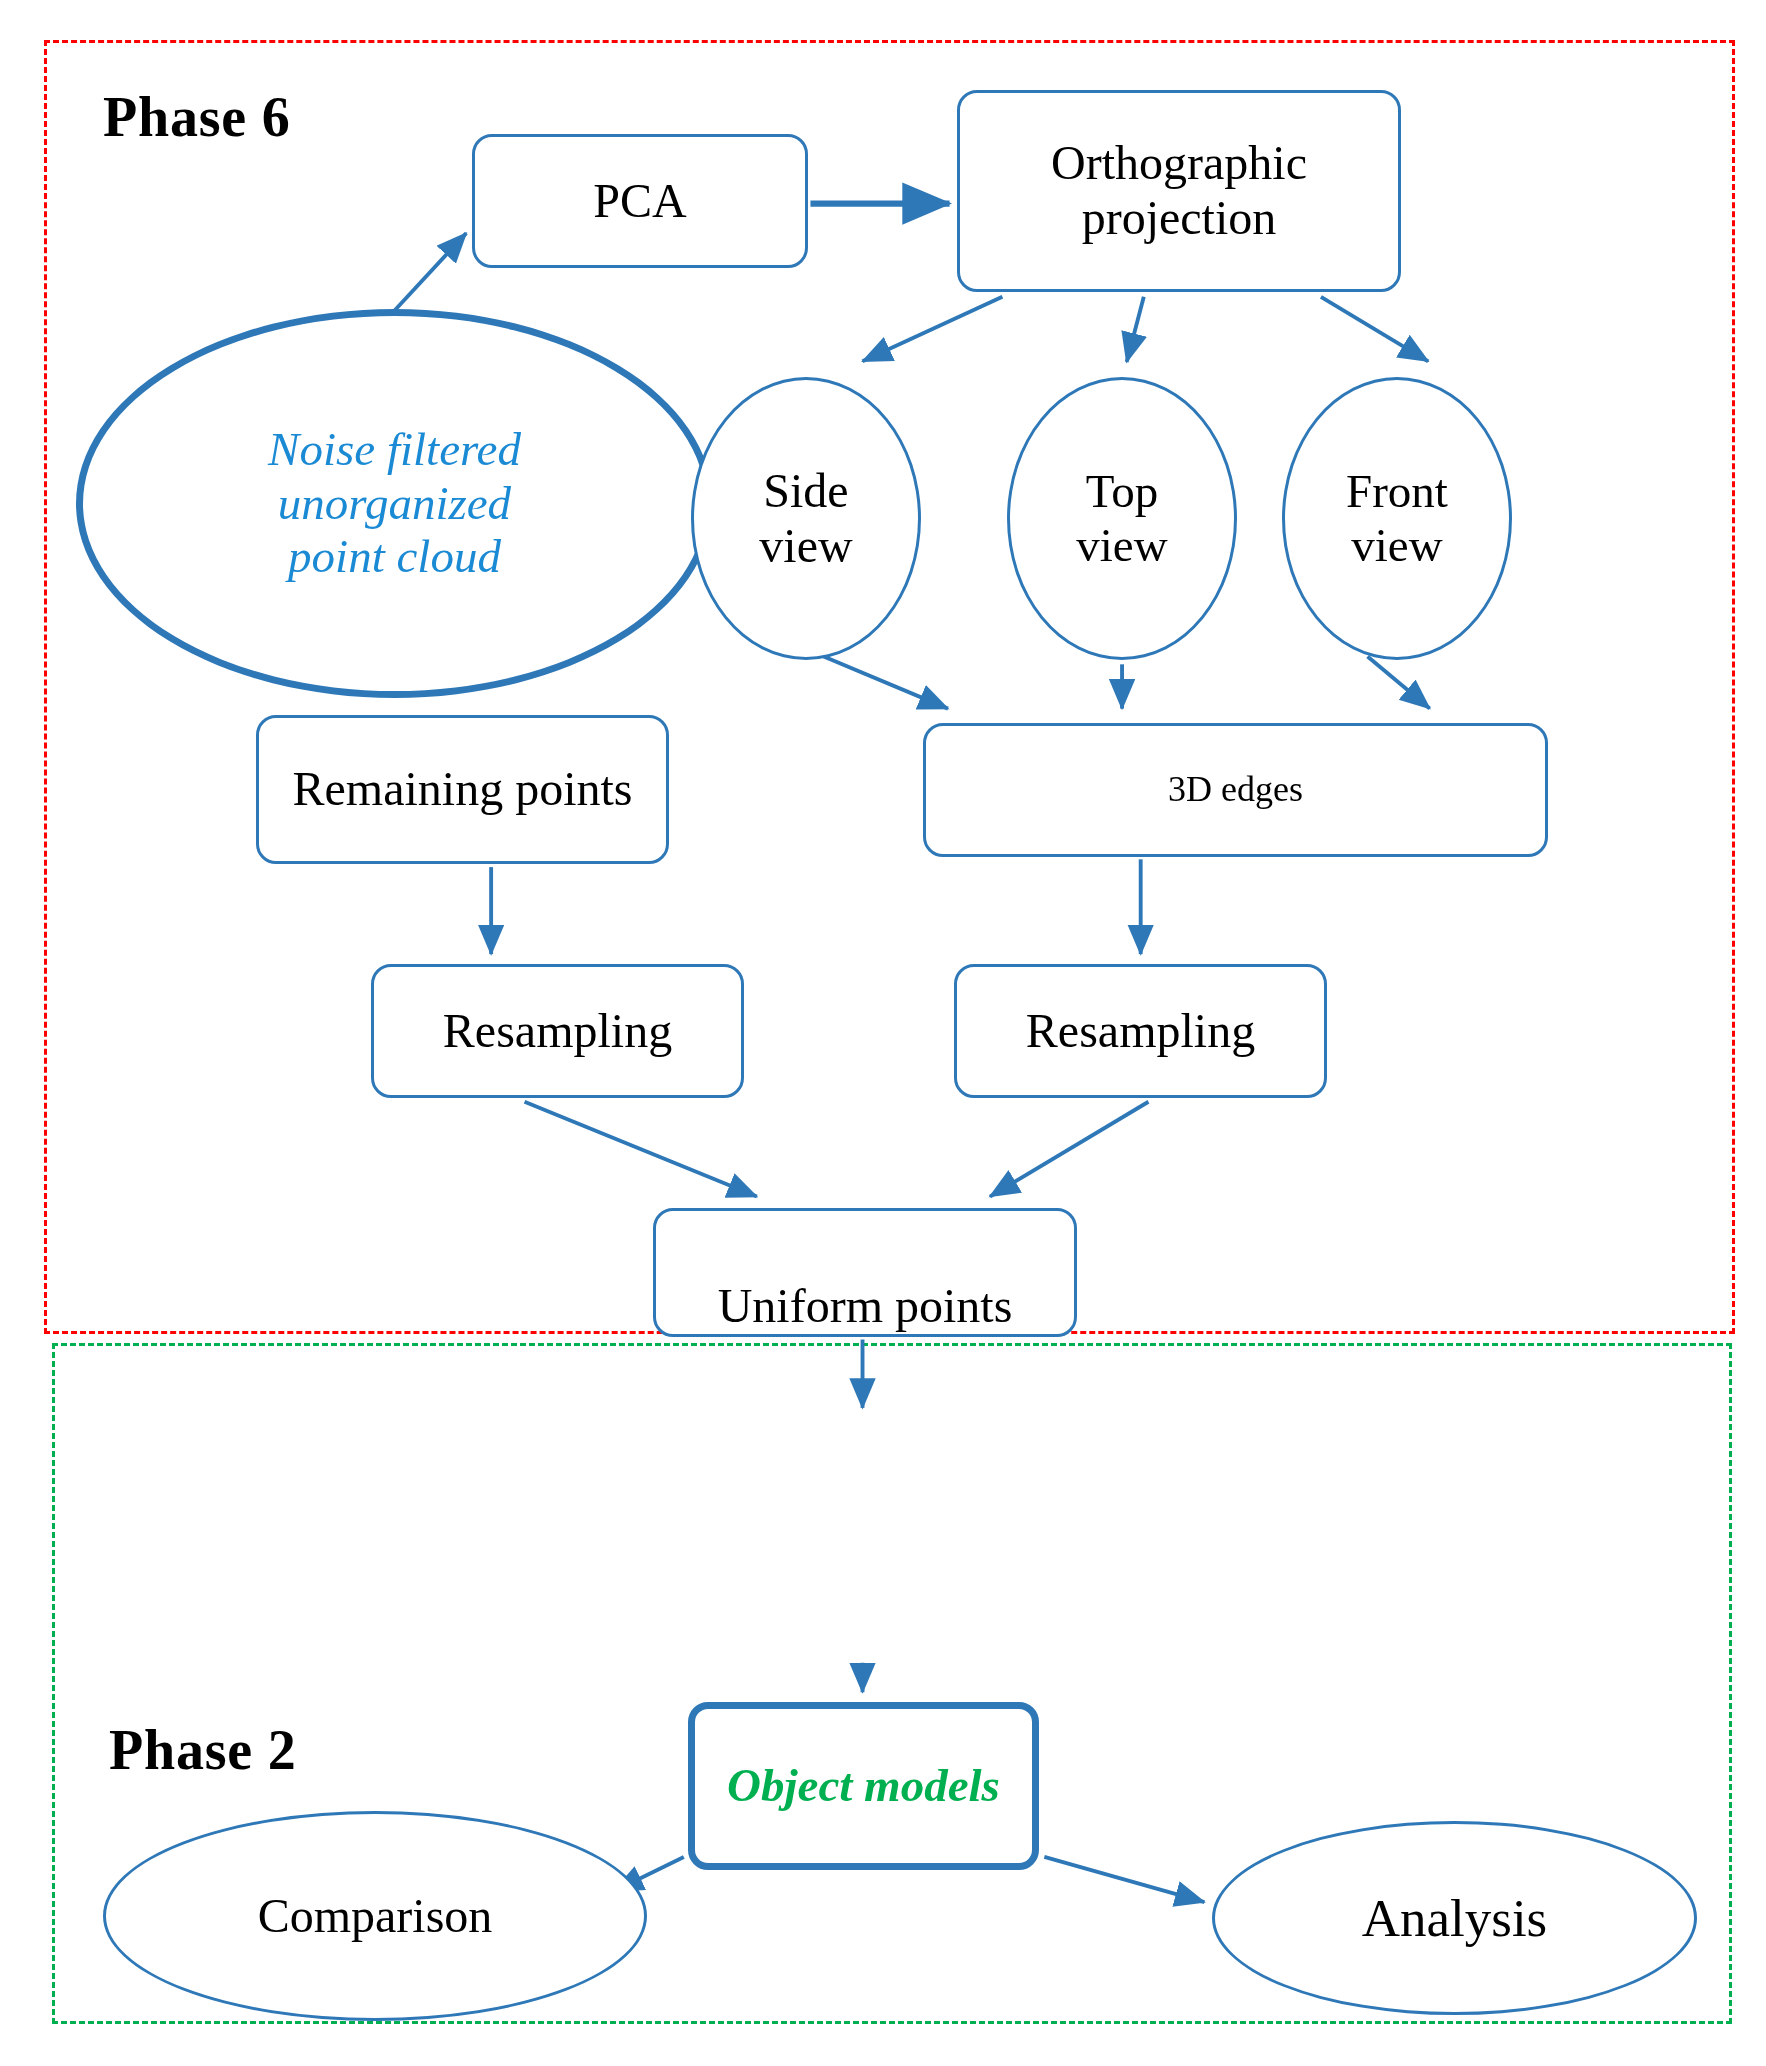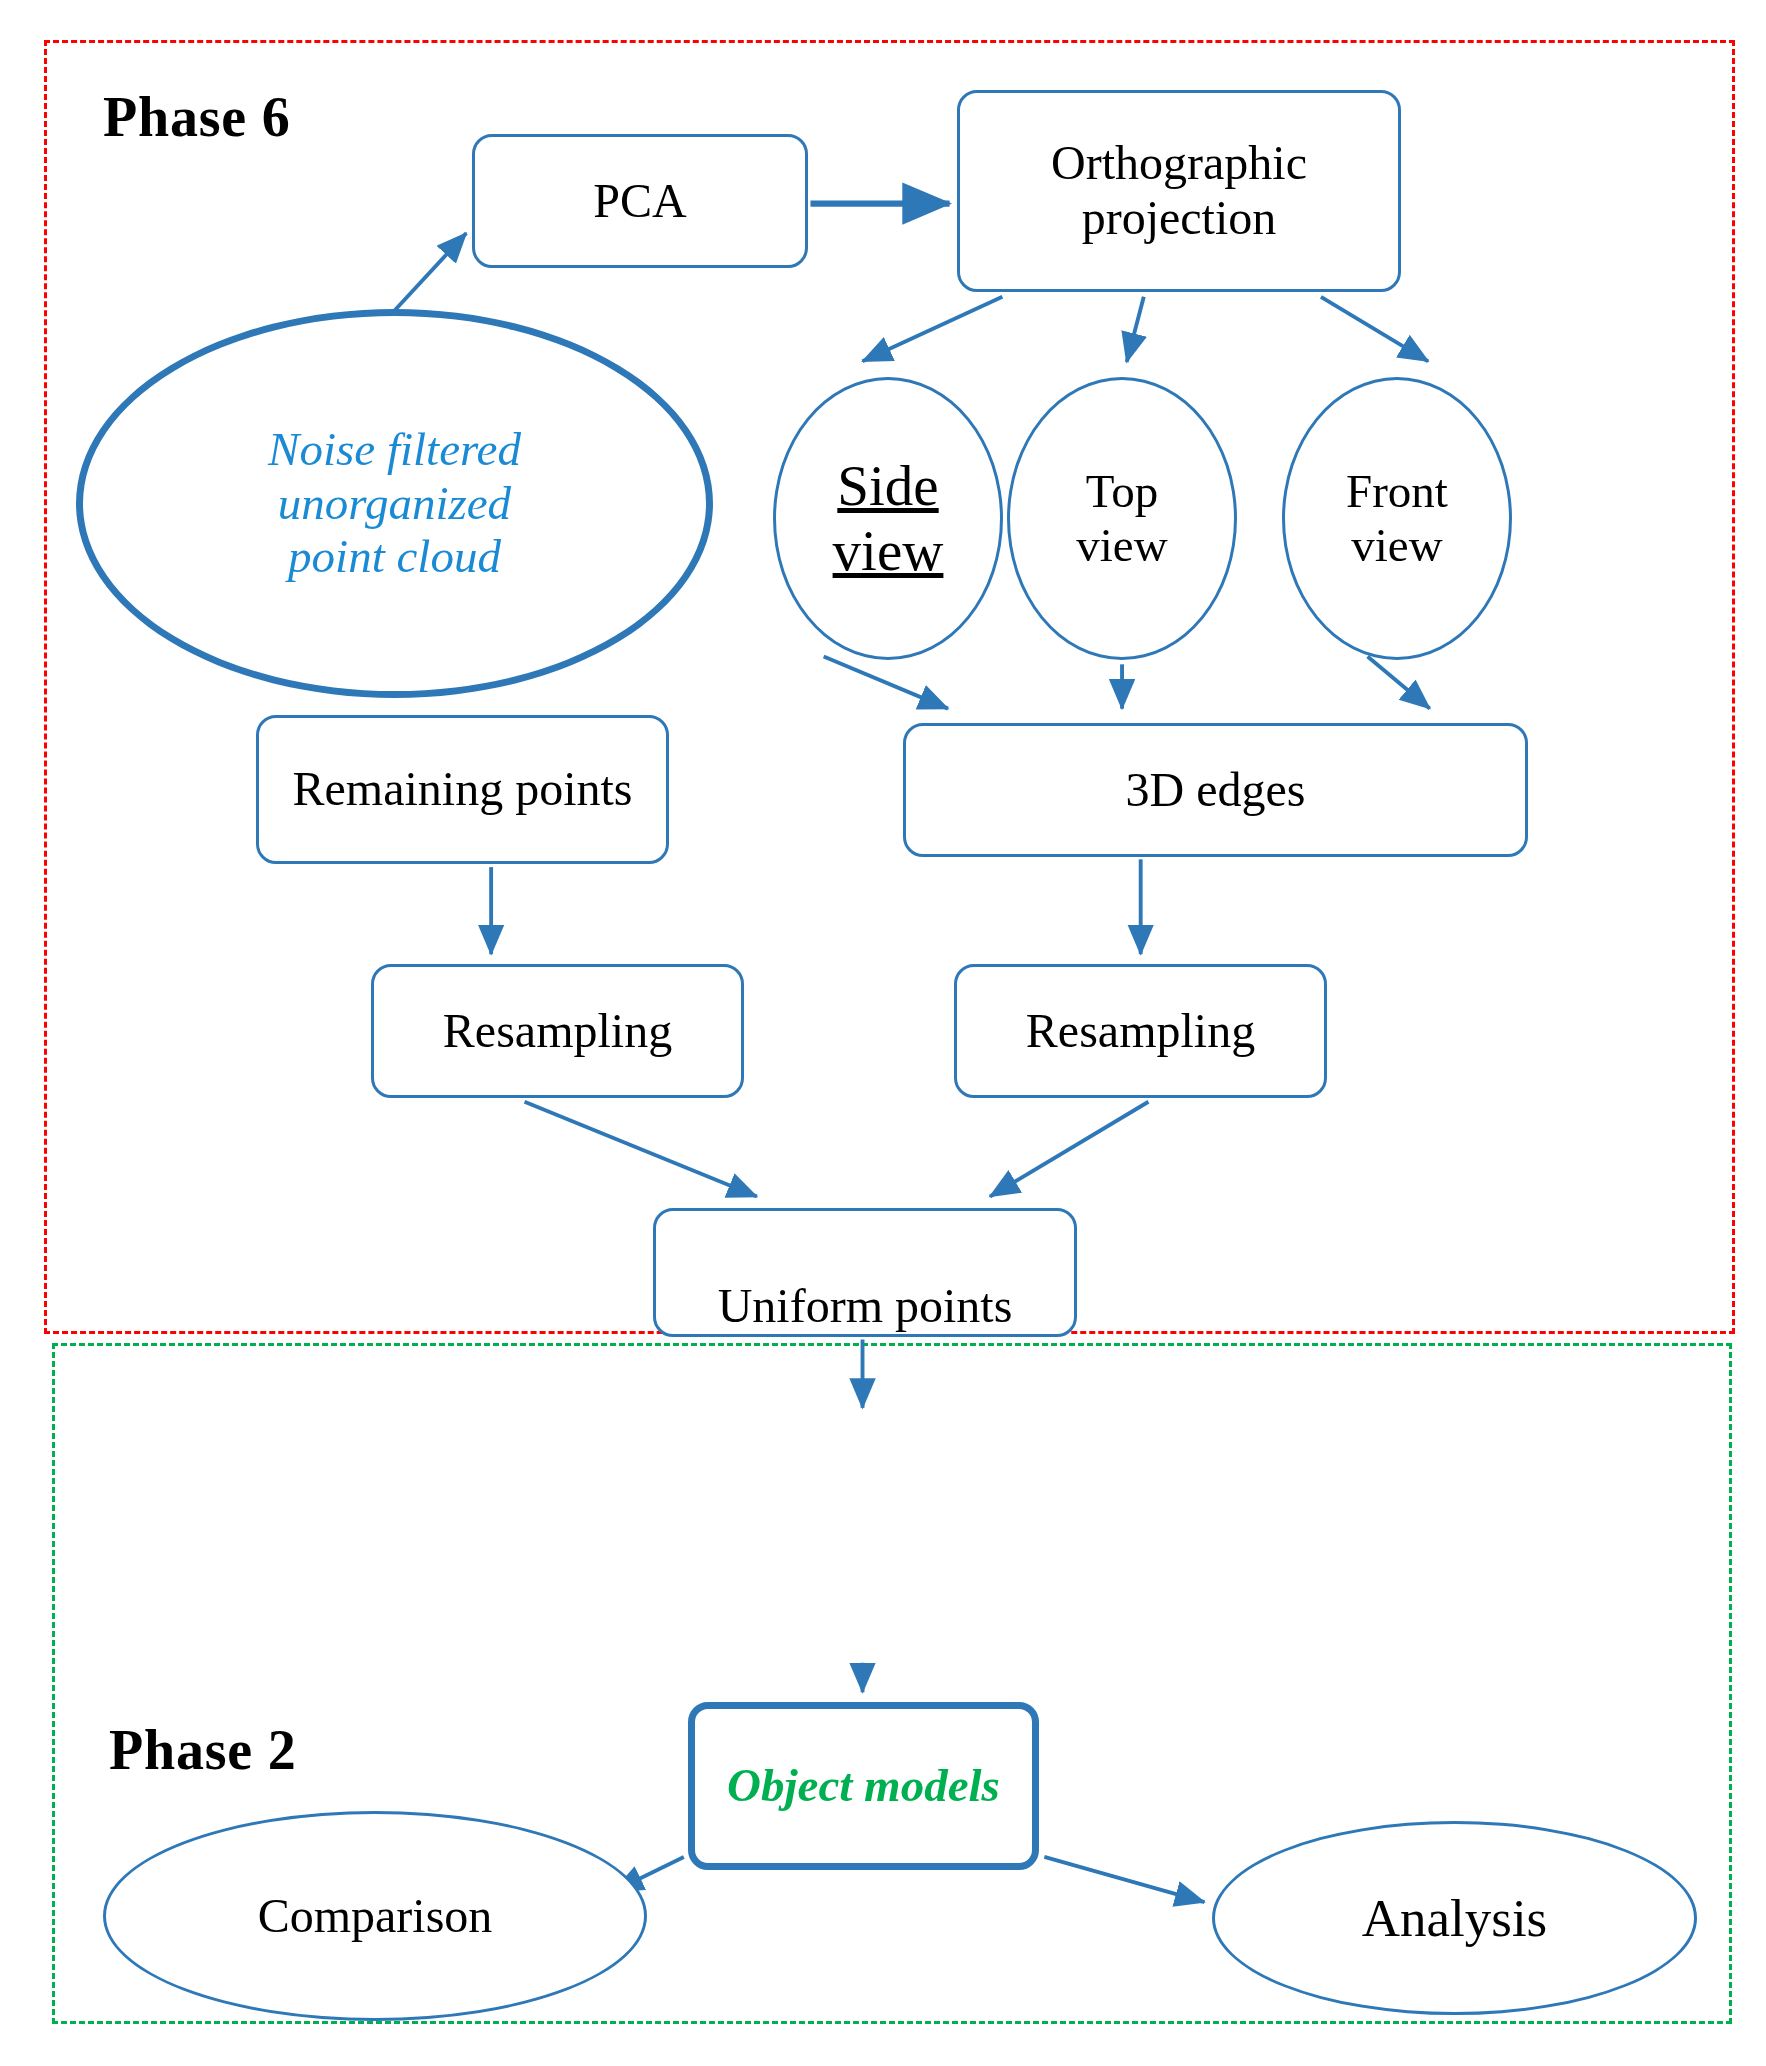--- a/index.html
+++ b/index.html
@@ -84,25 +84,25 @@
   .txt {
     display: block;
     white-space: pre-line;
   }
 
   
   #node-pca           { left: 472px;  top: 134px;  width: 336px;  height: 134px; font-size: 48px; }
   #node-ortho         { left: 957px; top: 90px;  width: 444px;  height: 202px; font-size: 48px; }
   #node-cloud         { left: 76px;   top: 309px;  width: 637px;  height: 389px; font-size: 47px;
                         color:#1B8AD4; font-style: italic; font-weight: 400; }
-  #node-side          { left: 773px;  top: 377px;  width: 230px;  height: 283px; font-size: 57px; text-decoration: underline; }
+  #node-side          { left: 691px;  top: 377px;  width: 230px;  height: 283px; font-size: 48px; }
   #node-top           { left: 1007px; top: 377px;  width: 230px;  height: 283px; font-size: 47px; }
   #node-front         { left: 1282px; top: 377px;  width: 230px;  height: 283px; font-size: 47px; }
   #node-remaining     { left: 256px;  top: 715px;  width: 413px;  height: 149px; font-size: 48px; }
-  #node-edges         { left: 903px; top: 723px;  width: 625px;  height: 134px; font-size: 48px; }
+  #node-edges         { left: 923px; top: 723px;  width: 625px;  height: 134px; font-size: 36px; }
   #node-resample-1    { left: 371px;  top: 964px; width: 373px;  height: 134px; font-size: 48px; }
   #node-resample-2    { left: 954px; top: 964px; width: 373px;  height: 134px; font-size: 48px; }
   #node-uniform       { left: 653px;  top: 1208px; width: 424px;  height: 129px; font-size: 48px; align-items: flex-end; }
   #node-surface       { left: 241px;  top: 1417px; width: 1214px; height: 242px; font-size: 48px; }
   #node-object        { left: 688px;  top: 1702px; width: 351px;  height: 168px; font-size: 47px;
                         color:#00B050; font-style: italic; font-weight: bold; }
   #node-comparison    { left: 103px;  top: 1811px; width: 544px;  height: 210px; font-size: 48px; }
   #node-analysis      { left: 1212px; top: 1821px; width: 485px;  height: 194px; font-size: 53px; }
 </style>
 </head>

